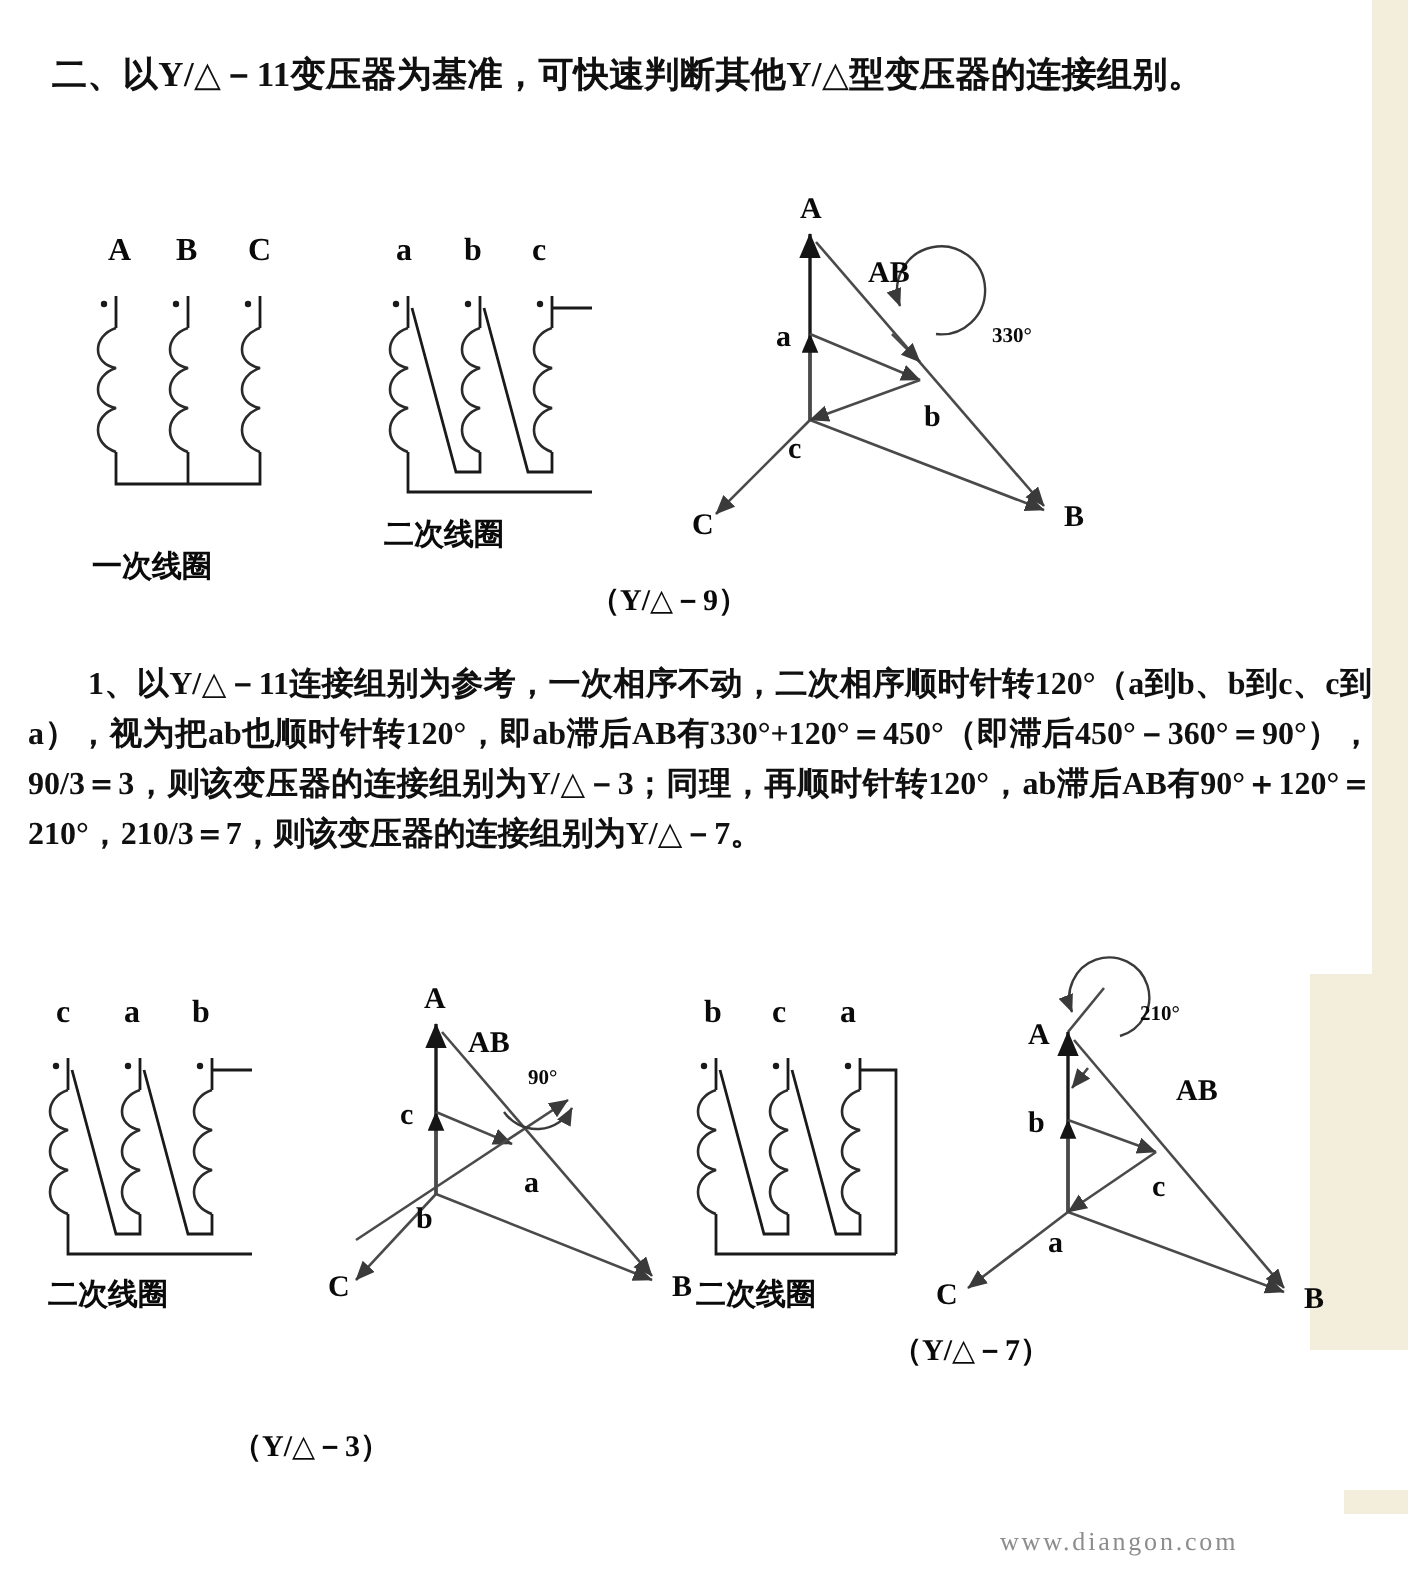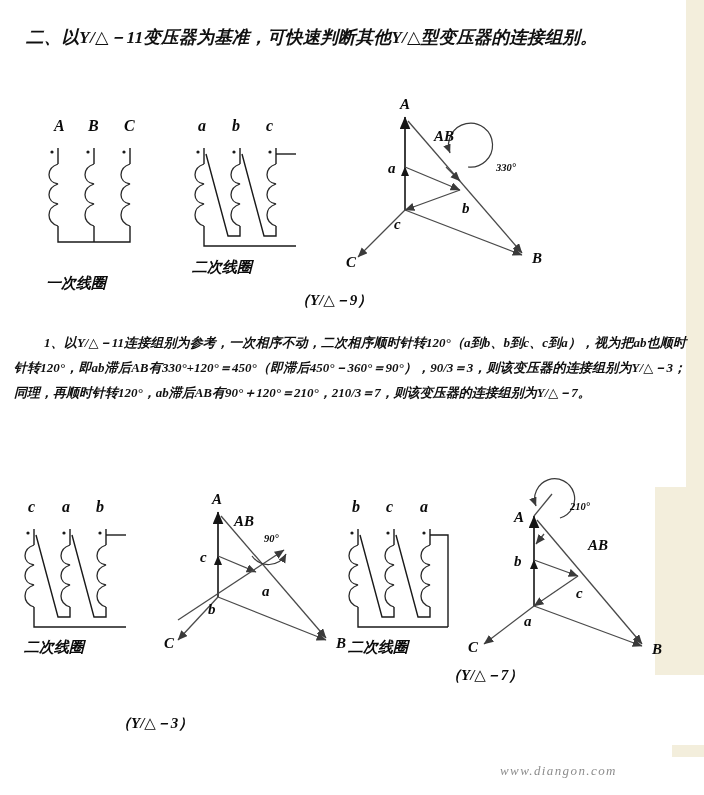--- a/index.html
+++ b/index.html
@@ -10,38 +10,37 @@
   body {
     font-family: "Liberation Serif", "DejaVu Serif", serif;
     color: #000000;
   }
   #page {
     position: relative;
     width: 704px;
     height: 795px;
     background: #ffffff;
     overflow: hidden;
-    font-style: italic;
   }
 
   
   .beige {
     position: absolute;
     background: #f3eedc;
   }
   .beige.b1 { left: 686px; top: 0px;   width: 18px; height: 230px; }
   .beige.b3 { left: 655px; top: 487px; width: 49px; height: 188px; }
   .beige.b4 { left: 686px; top: 230px; width: 18px; height: 257px; }
   .beige.b5 { left: 672px; top: 745px; width: 32px; height: 12px;  }
 
   
   .para {
     position: absolute;
     font-family: "Liberation Serif", "DejaVu Serif", serif;
-    font-size: 13px;
+    font-size: 16px;
     line-height: 25px;
     color: #101010;
     text-align: justify;
     font-weight: bold;
   }
   .heading {
     left: 26px;
     top: 22px;
     width: 640px;
     font-size: 17.5px;

